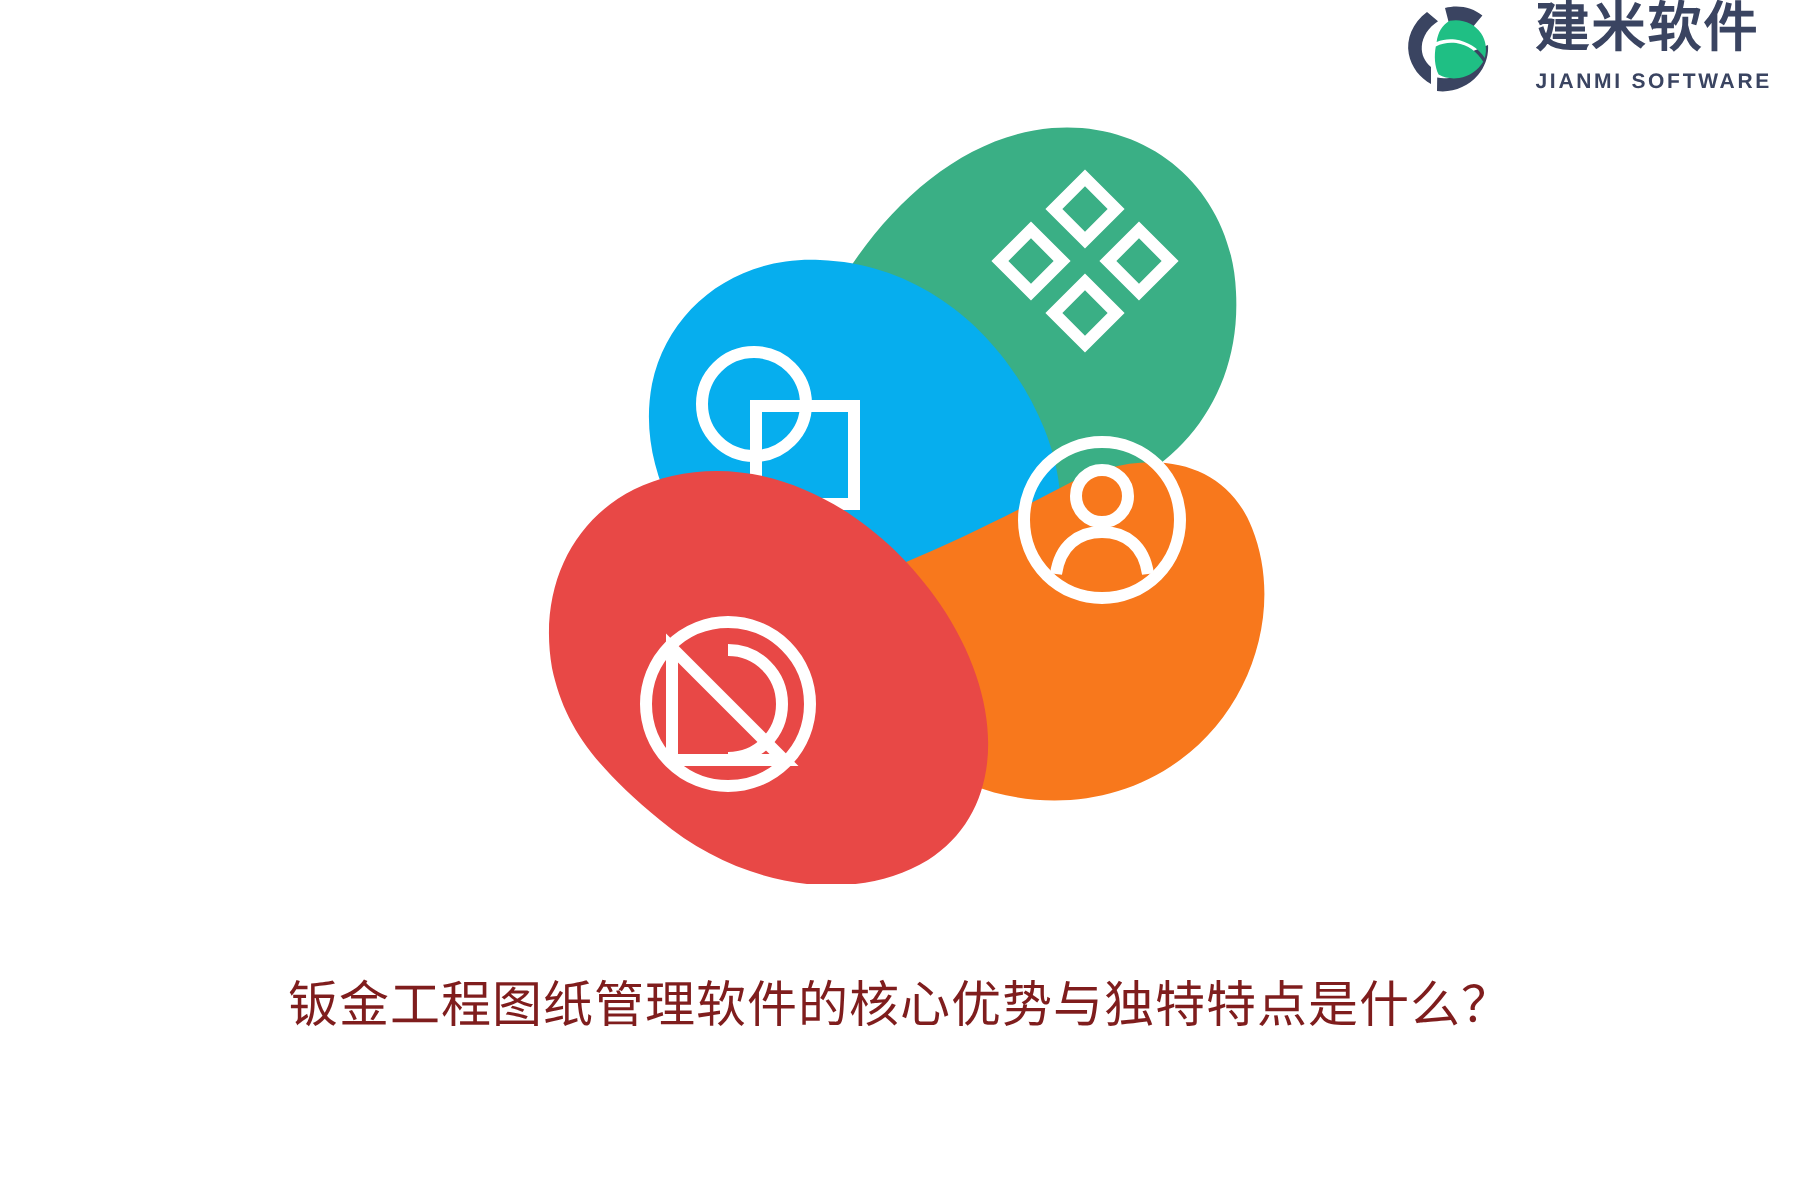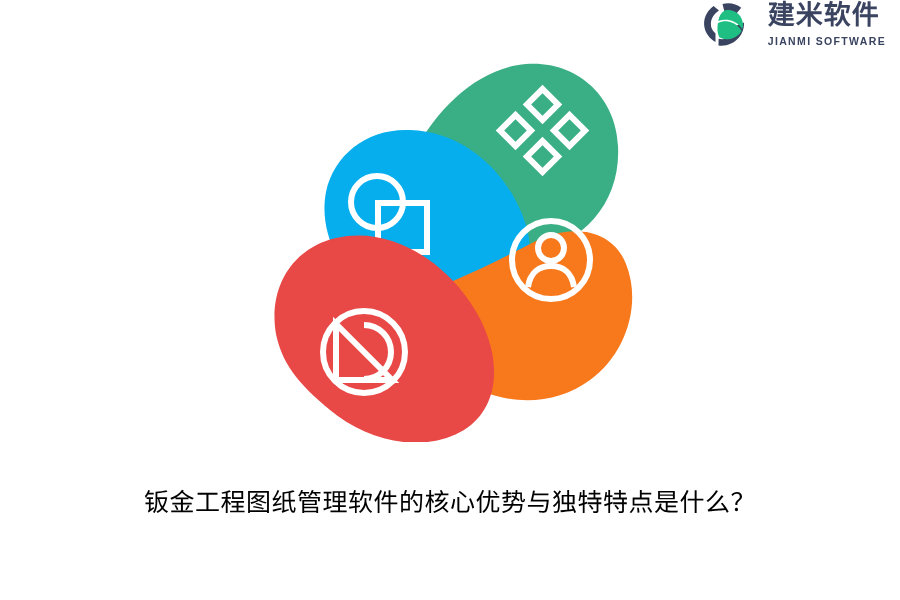--- a/index.html
+++ b/index.html
@@ -76,21 +76,21 @@
   .headline {
     position: absolute;
     left: 0;
     right: 0;
     top: 482px;
     text-align: center;
     font-family: "DejaVu Sans", "Liberation Sans", sans-serif;
     font-size: 25px;
     font-weight: 500;
     letter-spacing: 0.5px;
-    color: #000000;
+    color: #7f1d1d;
     white-space: nowrap;
   }
 </style>
 </head>
 <body>
 
 <div class="brand-header">
 
   <span class="brand-mark">
     <svg viewBox="0 0 46 44" xmlns="http://www.w3.org/2000/svg" aria-hidden="true">

